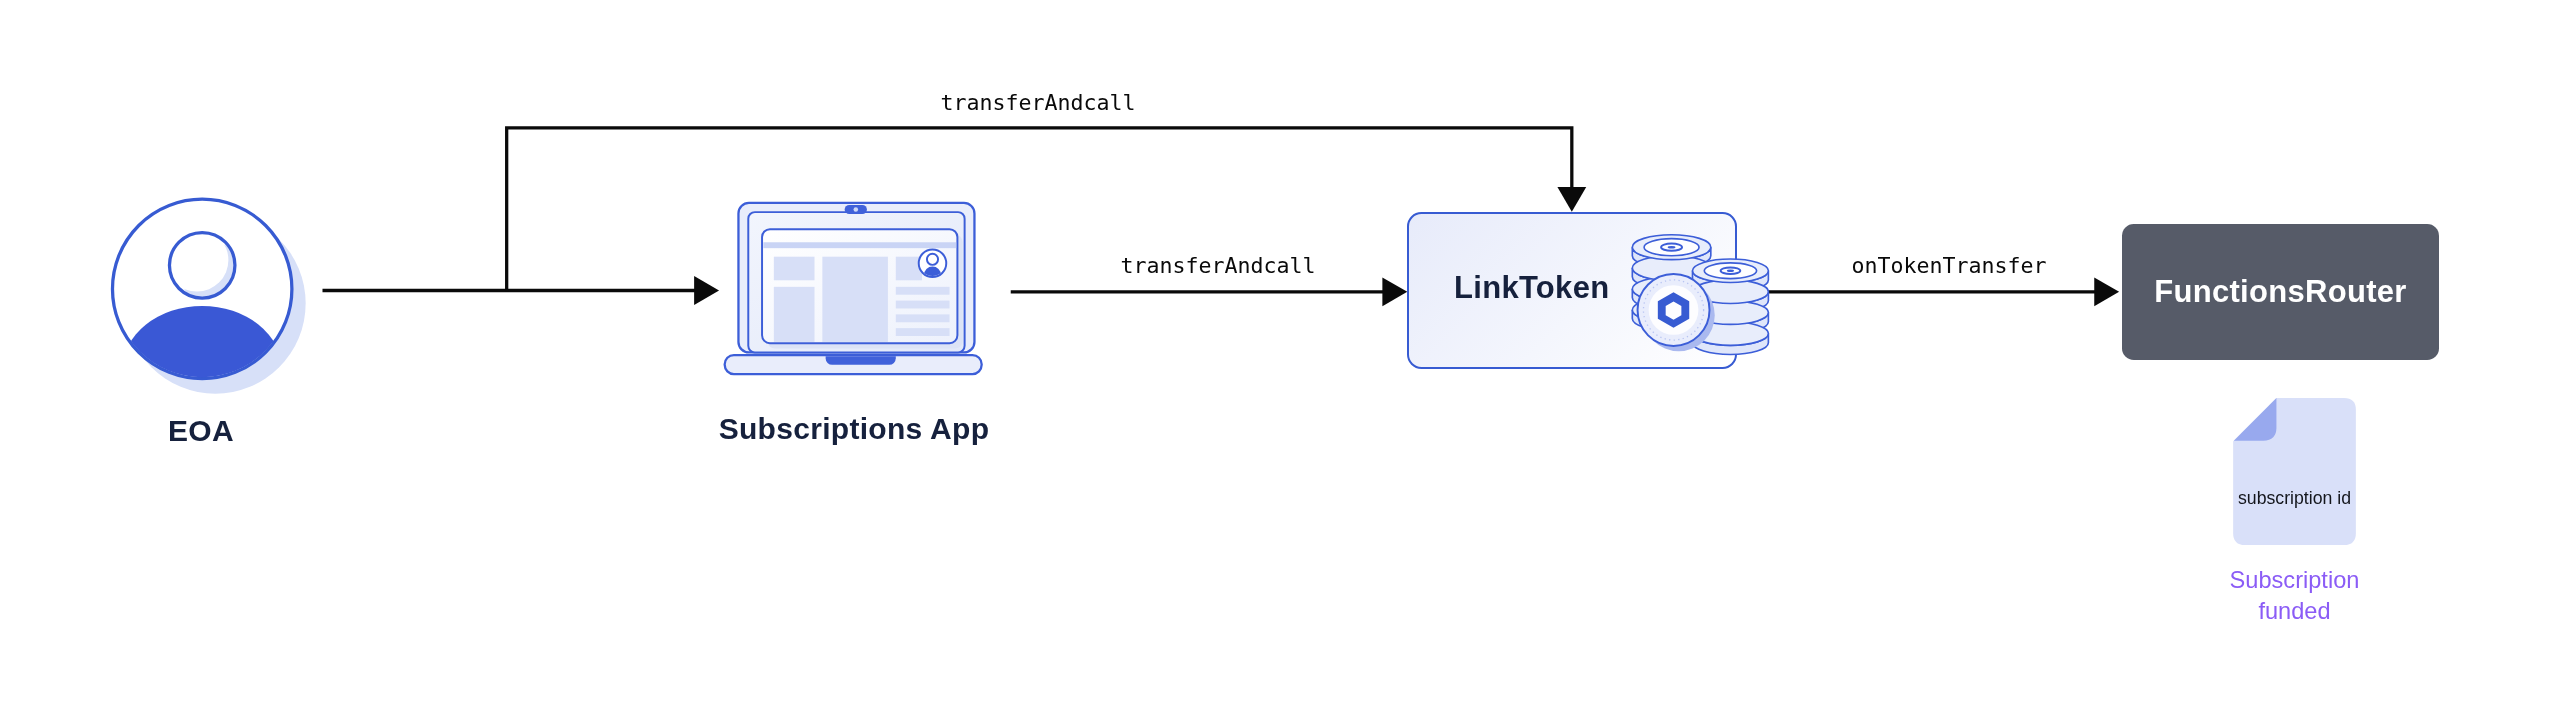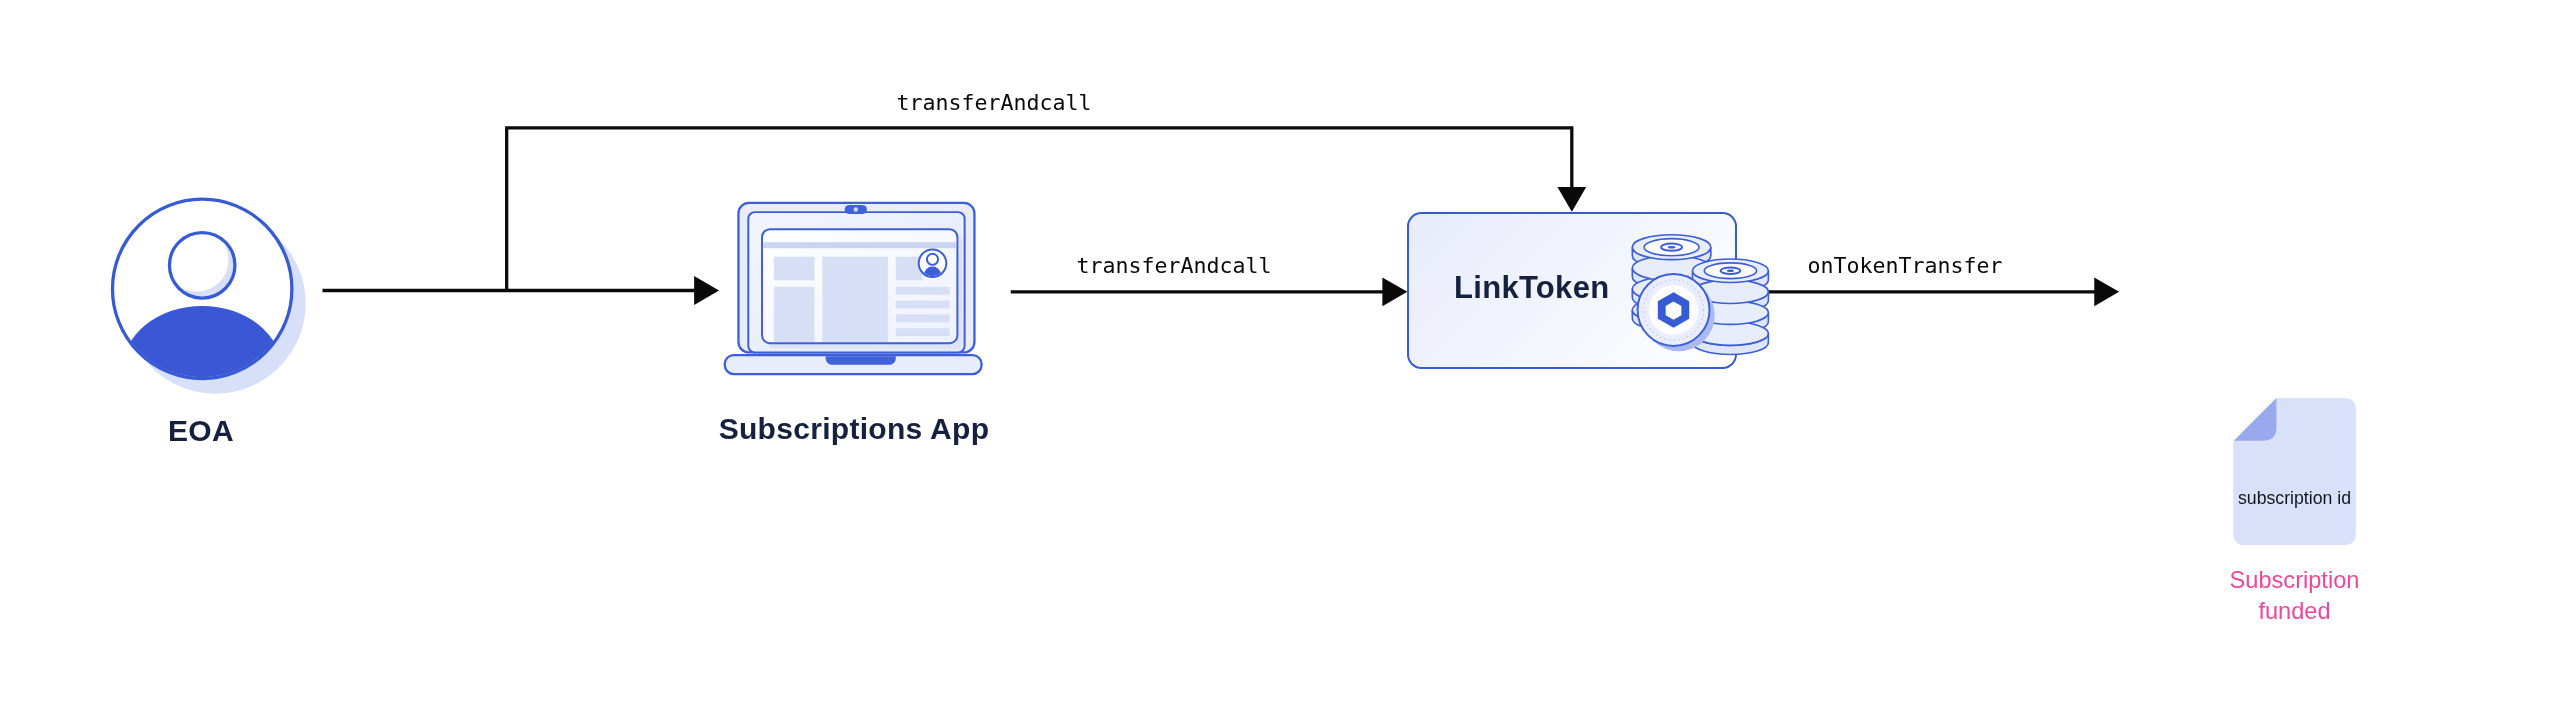--- a/index.html
+++ b/index.html
@@ -3,34 +3,34 @@
 <meta charset="utf-8">
 <style>
   html,body{margin:0;padding:0;background:#ffffff;}
   .canvas{position:relative;width:2576px;height:718px;background:#ffffff;overflow:hidden;
           font-family:"Liberation Sans",sans-serif;}
   .abs{position:absolute;}
   .arrow-layer{position:absolute;left:0;top:0;width:2576px;height:718px;}
   .node-label{position:absolute;transform:translateX(-50%);color:#16213d;font-weight:bold;
               font-size:30px;letter-spacing:0.3px;text-align:center;white-space:nowrap;}
   .mono-label{position:absolute;transform:translateX(-50%);font-family:"DejaVu Sans Mono",monospace;
-              font-size:21.6px;color:#0a0a0a;white-space:nowrap;}
+              font-size:21.6px;color:#0a0a0a;white-space:nowrap;margin-left:44px;}
   .linktoken-box{position:absolute;left:1407px;top:212px;width:330px;height:157px;box-sizing:border-box;
                  border:2.6px solid #375BD2;border-radius:14.4px;
                  background:linear-gradient(135deg,#e7ebfa 0%,#f4f6fd 55%,#ffffff 100%);}
   .linktoken-label{position:absolute;left:1443px;top:270px;font-size:31px;font-weight:bold;
                    color:#16213d;letter-spacing:0.3px;white-space:nowrap;margin-left:11px;}
   .router-box{position:absolute;left:2122px;top:224px;width:317px;height:136px;background:#565b68;
               border-radius:11.8px;display:flex;align-items:center;justify-content:center;}
   .router-label{color:#ffffff;font-size:31px;font-weight:bold;letter-spacing:0.3px;white-space:nowrap;}
   .doc-icon{position:absolute;left:2233px;top:398px;width:123px;height:147px;}
   .doc-text{position:absolute;left:2233px;top:486px;width:123px;text-align:center;font-size:17.7px;
             line-height:24px;color:#14161c;}
   .doc-caption{position:absolute;left:2206px;top:565px;width:177px;text-align:center;font-size:23.6px;
-               line-height:31px;color:#ec4899;}
+               line-height:31px;color:#8b5cf6;}
   svg{display:block;overflow:visible;}
 </style>
 </head>
 <body>
 
 <div class="canvas">
 
   <svg class="arrow-layer" viewBox="0 0 3930 1095">
     <g stroke="#0a0a0a" stroke-width="5" fill="none">
       <path d="M492,443 H1062"></path>
@@ -156,20 +156,23 @@
     <g>
       <circle cx="99" cy="133" r="55" fill="#aab9ef"></circle>
       <circle cx="91" cy="125" r="55" fill="#e9edfc" stroke="#3c5ed8" stroke-width="3"></circle>
       <circle cx="91" cy="125" r="46" fill="none" stroke="#b9c5f2" stroke-width="2" stroke-dasharray="2,5"></circle>
       <circle cx="91" cy="125" r="38" fill="#fdfdff"></circle>
       <path fill-rule="evenodd" fill="#375BD2" d="M91,98 L115,111.5 V138.5 L91,152 L67,138.5 V111.5 Z
            M91,112 L103,119 V133 L91,140 L79,133 V119 Z"></path>
     </g>
   </svg>
 
+  <div class="router-box">
+    <div class="router-label">FunctionsRouter</div>
+  </div>
 
   <svg class="doc-icon" viewBox="0 0 187 224">
     <path d="M66,0 H169 Q187,0 187,18 V206 Q187,224 169,224 H18 Q0,224 0,206 V66 Z" fill="#d9e0f9"></path>
     <path d="M66,0 L66,45 Q66,65 46,65 L1,65 Z" fill="#98a9ee"></path>
   </svg>
   <div class="doc-text">subscription id</div>
   <div class="doc-caption">Subscription funded</div>
 
 </div>
 

